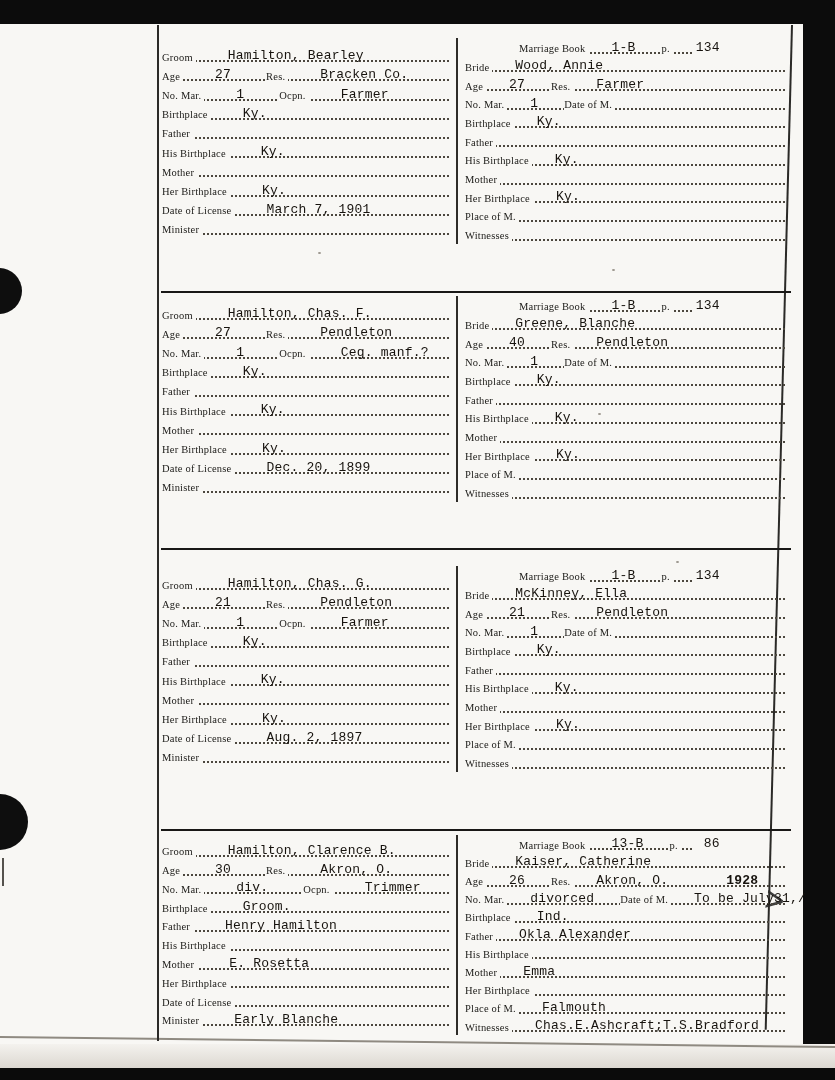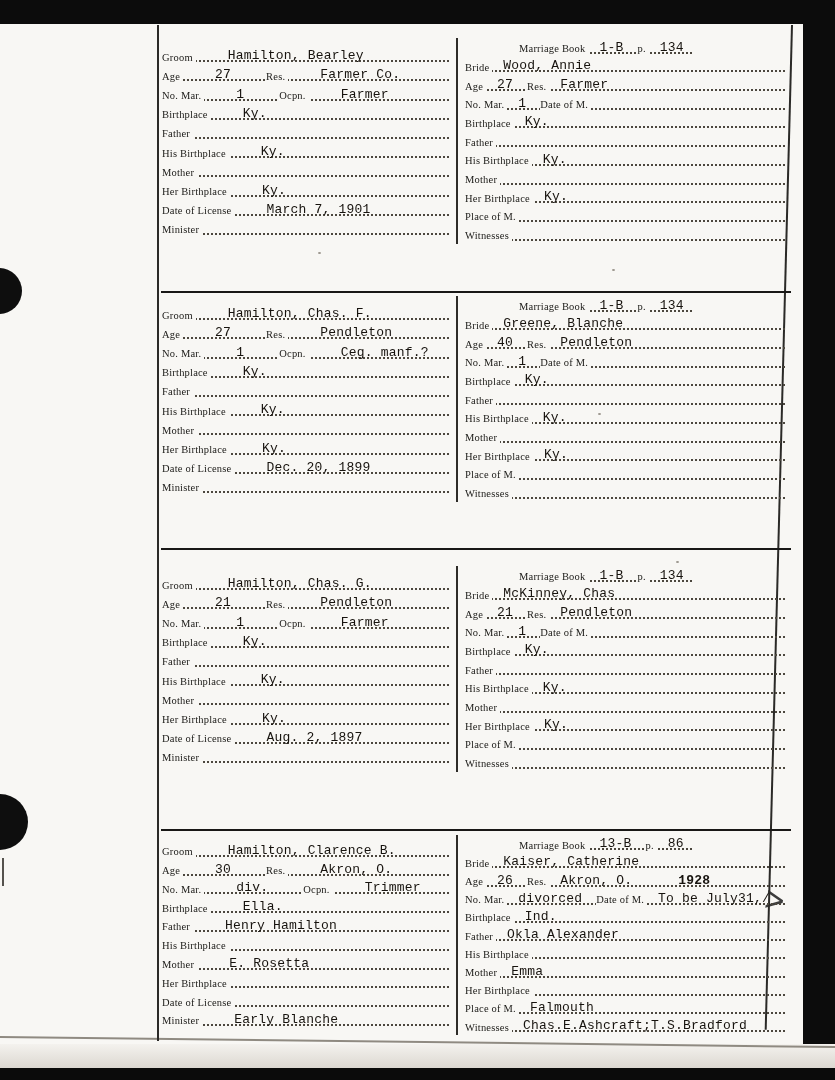--- a/index.html
+++ b/index.html
@@ -27,21 +27,21 @@
         transform:rotate(10deg) scaleY(1.3);}
   .speck{position:absolute;width:3px;height:2px;background:#9a958c;border-radius:50%;}
 
   
   .record{position:absolute;left:162px;width:628px;}
   .gcol{position:absolute;left:0;top:8px;width:290px;}
   .bcol{position:absolute;left:294px;top:0;width:332px;box-sizing:border-box;
         border-left:2px solid #2e2c28;padding-left:7px;}
   .rec4 .gcol{top:6px;}
   .gcol .row{height:19.2px;gap:21px;}
-  .bcol .row{height:18.7px;}
+  .bcol .row{height:18.7px;gap:12px;}
   .rec4 .gcol .row{height:18.8px;}
   .rec4 .bcol .row{height:18.2px;}
 
   .row{position:relative;display:flex;align-items:flex-end;}
   .row::after{content:"";position:absolute;left:1px;right:3px;bottom:3px;
         border-bottom:2px dotted #4c473e;}
   .row.mb{padding-left:54px;}
   .row.mb::after{left:58px;right:96px;}
   .lbl{position:relative;z-index:2;background:#f8f7f4;color:#21201d;
         font:10.5px/1 "Liberation Serif",serif;letter-spacing:.2px;
@@ -80,21 +80,21 @@
   <div class="record" style="top:38px;">
     <div class="gcol">
         <div class="row">
           <span class="lbl">Groom</span>
           <span class="val">Hamilton, Bearley</span>
         </div>
         <div class="row">
           <span class="lbl">Age</span>
           <span class="val">27</span>
           <span class="lbl">Res.</span>
-          <span class="val">Farmer Co.</span>
+          <span class="val">Bracken Co.</span>
         </div>
         <div class="row">
           <span class="lbl">No. Mar.</span>
           <span class="val">1</span>
           <span class="lbl">Ocpn.</span>
           <span class="val">Farmer</span>
         </div>
         <div class="row">
           <span class="lbl">Birthplace</span>
           <span class="val">Ky.</span>
@@ -326,21 +326,21 @@
       </div>
     <div class="bcol">
         <div class="row mb">
           <span class="lbl">Marriage Book</span>
           <span class="val">1-B</span>
           <span class="lbl">p.</span>
           <span class="val">134</span>
         </div>
         <div class="row">
           <span class="lbl">Bride</span>
-          <span class="val">McKinney, Chas</span>
+          <span class="val">McKinney, Ella</span>
         </div>
         <div class="row">
           <span class="lbl">Age</span>
           <span class="val">21</span>
           <span class="lbl">Res.</span>
           <span class="val">Pendleton</span>
         </div>
         <div class="row">
           <span class="lbl">No. Mar.</span>
           <span class="val">1</span>
@@ -390,21 +390,21 @@
           <span class="val">Akron, O.</span>
         </div>
         <div class="row">
           <span class="lbl">No. Mar.</span>
           <span class="val">div.</span>
           <span class="lbl">Ocpn.</span>
           <span class="val">Trimmer</span>
         </div>
         <div class="row">
           <span class="lbl">Birthplace</span>
-          <span class="val">Ella.</span>
+          <span class="val">Groom.</span>
         </div>
         <div class="row">
           <span class="lbl">Father</span>
           <span class="val">Henry Hamilton</span>
         </div>
         <div class="row">
           <span class="lbl">His Birthplace</span>
           <span class="val"></span>
         </div>
         <div class="row">

